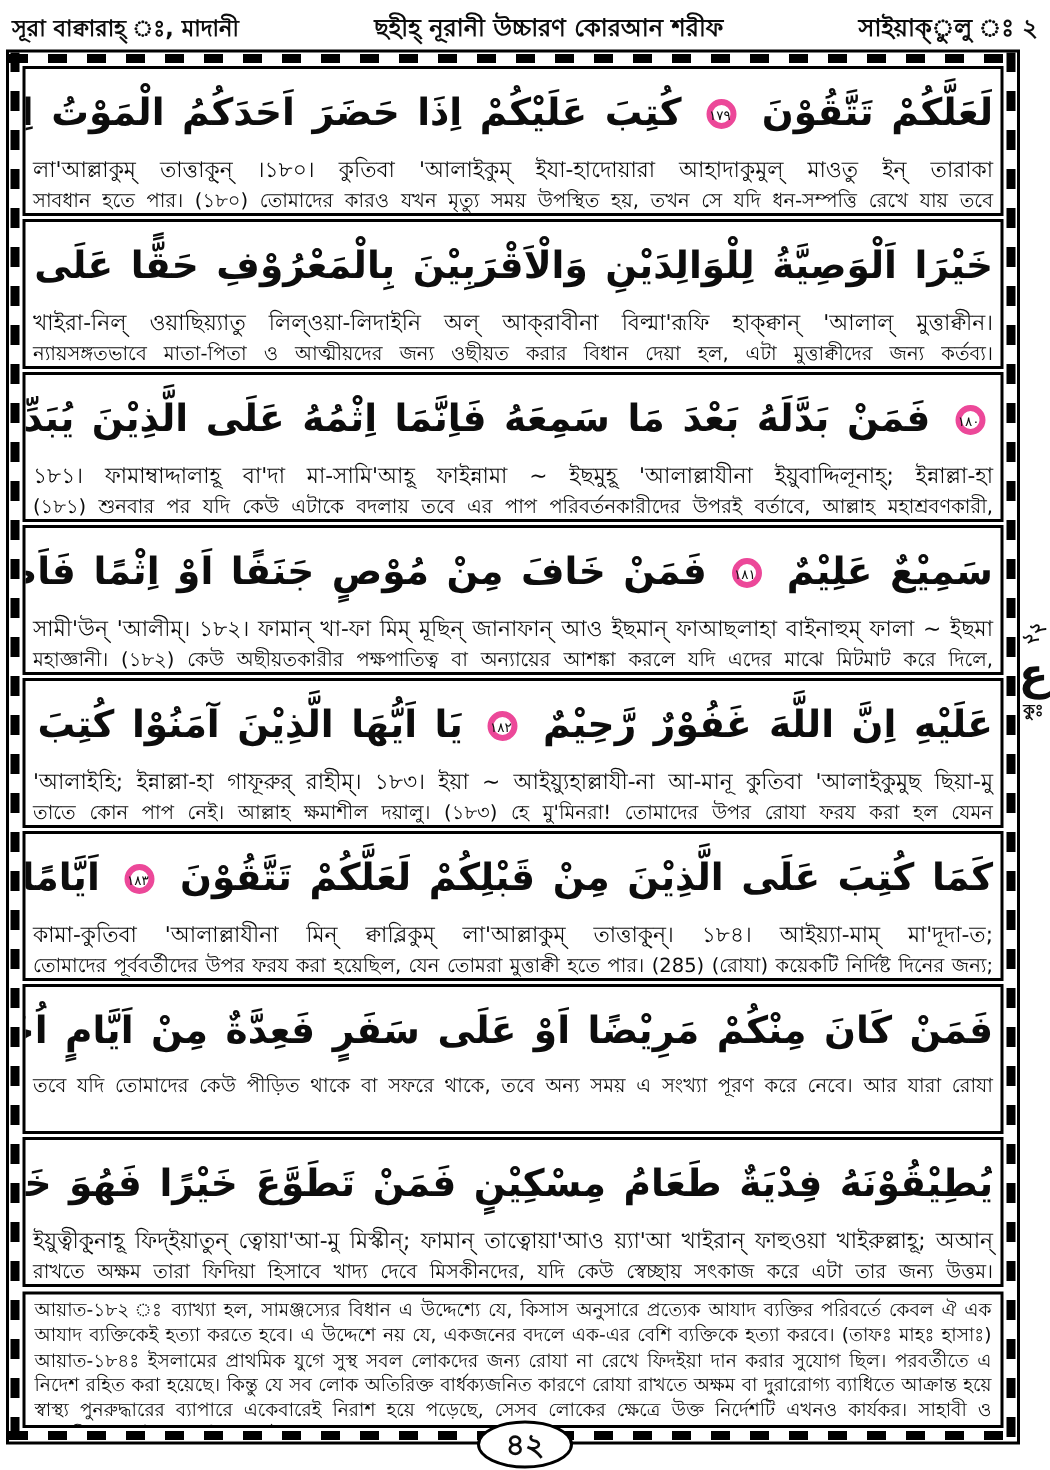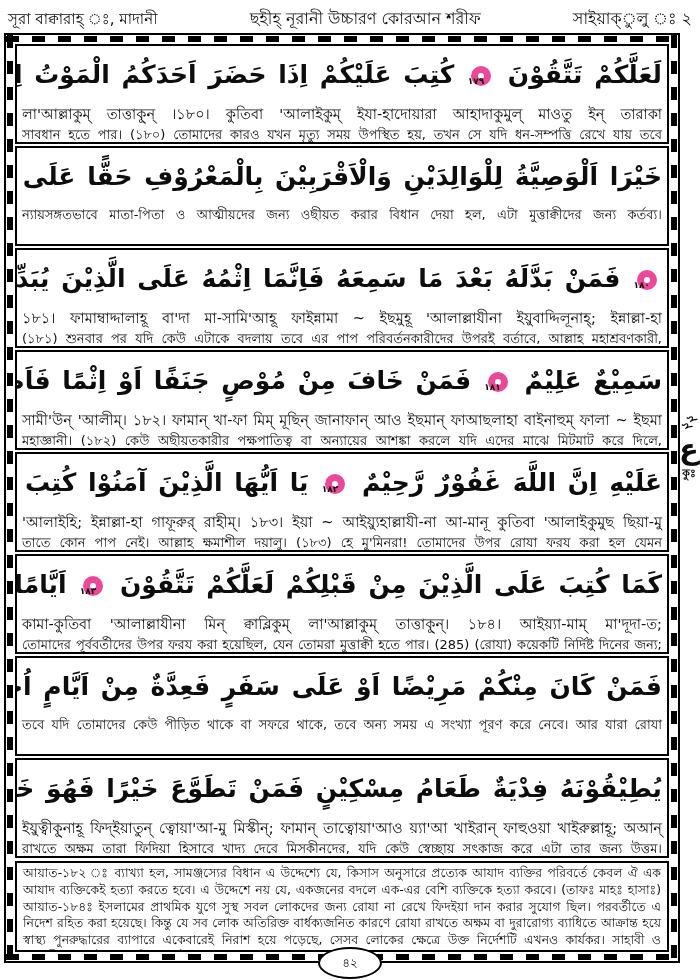--- a/index.html
+++ b/index.html
@@ -1,51 +1,51 @@
 <!DOCTYPE html>
 <html><head>
 <meta charset="utf-8">
 <style>
   * { margin:0; padding:0; box-sizing:border-box; }
   html,body { width:700px; height:980px; background:#ffffff; }
   body { font-family:"DejaVu Sans","Liberation Sans",sans-serif; color:#0d0d0d; position:relative; overflow:hidden; }
 
   
-  .header { position:absolute; top:6px; left:8px; right:8px; display:flex; justify-content:space-between; align-items:baseline; font-weight:normal; }
+  .header { position:absolute; top:6px; left:8px; right:8px; display:flex; justify-content:space-between; align-items:baseline; font-weight:bold; }
   .header .h-left  { font-size:15px; }
   .header .h-center{ font-size:16px; }
   .header .h-right { font-size:16px; }
 
   
   .frame { position:absolute; left:4px; top:33px; width:676px; height:930px; border:2px solid #000; background:#fff; }
   .crenel { position:absolute; }
   .crenel-top    { top:1px; left:0; right:0; height:6px;  background:repeating-linear-gradient(90deg,#000 0 13px,transparent 13px 26px); }
   .crenel-bottom { bottom:1px; left:0; right:0; height:6px; background:repeating-linear-gradient(90deg,#000 0 13px,transparent 13px 26px); }
   .crenel-left   { left:1px; top:0; bottom:0; width:6px;  background:repeating-linear-gradient(180deg,#000 0 13px,transparent 13px 26px); }
   .crenel-right  { right:1px; top:0; bottom:0; width:6px; background:repeating-linear-gradient(180deg,#000 0 13px,transparent 13px 26px); }
   .frame-inner { position:absolute; left:9px; right:9px; top:9px; bottom:9px; display:flex; flex-direction:column; }
 
   
   .verse-block { border:2px solid #000; height:100px; margin-bottom:2px; padding:0 5px; display:flex; flex-direction:column; overflow:hidden; background:#fff; }
   .arabic { height:57px; line-height:57px; font-size:25px; font-weight:bold; direction:rtl; white-space:nowrap; text-align:justify; text-align-last:justify; word-spacing:3px; }
-  .medal { display:inline-block; width:20px; height:20px; border:7px solid #ec4899; border-radius:50%; font-size:9px; line-height:16px; text-align:center; vertical-align:middle; margin:0 5px; font-weight:bold; letter-spacing:-1px; }
+  .medal { display:inline-block; width:20px; height:20px; border:4px solid #ec4899; border-radius:50%; font-size:9px; line-height:16px; text-align:center; vertical-align:middle; margin:0 5px; font-weight:normal; letter-spacing:-1px; }
   .translit { height:22px; line-height:22px; font-size:14.5px; font-weight:normal; white-space:nowrap; text-align:justify; text-align-last:justify; }
   .translation { height:19px; line-height:19px; font-size:13px; white-space:nowrap; text-align:justify; text-align-last:justify; }
 
   
   .footnote-box { border:2px solid #000; flex:1; margin-top:1px; padding:2px 6px; font-size:12.4px; line-height:16.8px; text-align:justify; overflow:hidden; background:#fff; }
 
   
   .margin-marker { position:absolute; right:0; top:412px; width:22px; display:flex; flex-direction:column; align-items:center; gap:1px; }
   .mm-number { transform:rotate(-55deg); font-size:13px; font-weight:bold; }
   .mm-symbol { font-size:29px; font-weight:bold; line-height:1.05; }
   .mm-label  { font-size:11px; font-weight:bold; }
 
   
-  .page-number { position:absolute; left:50%; transform:translateX(-50%); top:947px; width:64px; height:32px; border:2px solid #000; border-radius:50%; background:#fff; text-align:center; line-height:28px; font-size:12px; font-weight:normal; z-index:5; }
+  .page-number { position:absolute; left:50%; transform:translateX(-50%); top:947px; width:64px; height:32px; border:2px solid #000; border-radius:50%; background:#fff; text-align:center; line-height:28px; font-size:20px; font-weight:bold; z-index:5; }
 </style>
 </head>
 <body>
 
 <div class="header">
   <span class="h-left">সূরা বাক্বারাহ্ ঃ, মাদানী</span>
   <span class="h-center">ছহীহ্ নূরানী উচ্চারণ কোরআন শরীফ</span>
   <span class="h-right">সাইয়াক্ুলু ঃ ২</span>
 </div>
 
@@ -58,20 +58,21 @@
   <div class="frame-inner">
 
     <div class="verse-block">
       <div class="arabic"><span>لَعَلَّكُمْ تَتَّقُوْنَ</span> <span class="medal">١٧٩</span> <span>كُتِبَ عَلَيْكُمْ اِذَا حَضَرَ اَحَدَكُمُ الْمَوْتُ اِنْ تَرَكَ</span> </div>
       <div class="translit">লা'আল্লাকুম্ তাত্তাকূ্ন্ ।১৮০। কুতিবা 'আলাইকুম্ ইযা-হাদোয়ারা আহাদাকুমুল্ মাওতু ইন্ তারাকা</div>
       <div class="translation">সাবধান হতে পার। (১৮০) তোমাদের কারও যখন মৃত্যু সময় উপস্থিত হয়, তখন সে যদি ধন-সম্পত্তি রেখে যায় তবে</div>
     </div>
 
     <div class="verse-block">
       <div class="arabic"><span>خَيْرَا اَلْوَصِيَّةُ لِلْوَالِدَيْنِ وَالْاَقْرَبِيْنَ بِالْمَعْرُوْفِ حَقًّا عَلَى الْمُتَّقِيْنَ</span>  </div>
+      <div class="translit">খাইরা-নিল্ ওয়াছিয়্যাতু লিল্ওয়া-লিদাইনি অল্ আক্‌রাবীনা বিল্মা'রূফি হাক্‌ক্বান্ 'আলাল্ মুত্তাক্বীন।</div>
       <div class="translation">ন্যায়সঙ্গতভাবে মাতা-পিতা ও আত্মীয়দের জন্য ওছীয়ত করার বিধান দেয়া হল, এটা মুত্তাক্বীদের জন্য কর্তব্য।</div>
     </div>
 
     <div class="verse-block">
       <div class="arabic"><span class="medal">١٨٠</span> <span>فَمَنْ بَدَّلَهُ بَعْدَ مَا سَمِعَهُ فَاِنَّمَا اِثْمُهُ عَلَى الَّذِيْنَ يُبَدِّلُوْنَهُ اِنَّ اللَّهَ</span> </div>
       <div class="translit">১৮১। ফামাম্বাদ্দালাহূ বা'দা মা-সামি'আহূ ফাইন্নামা ~ ইছমুহূ 'আলাল্লাযীনা ইয়ুবাদ্দিলূনাহ্; ইন্নাল্লা-হা</div>
       <div class="translation">(১৮১) শুনবার পর যদি কেউ এটাকে বদলায় তবে এর পাপ পরিবর্তনকারীদের উপরই বর্তাবে, আল্লাহ মহাশ্রবণকারী,</div>
     </div>
 
     <div class="verse-block">

